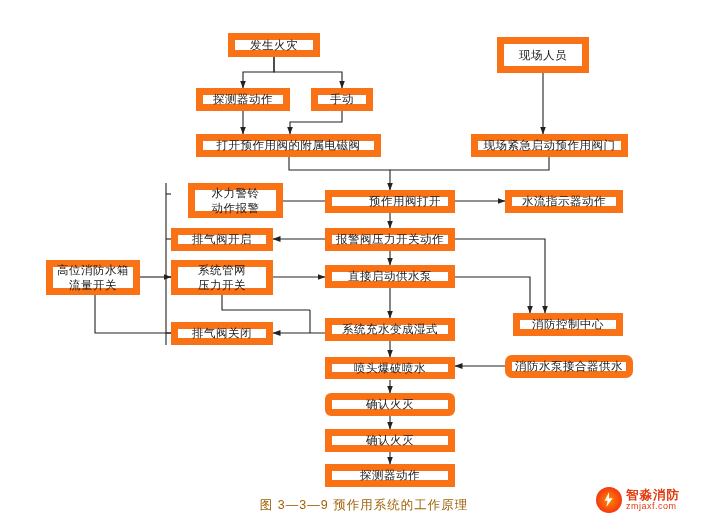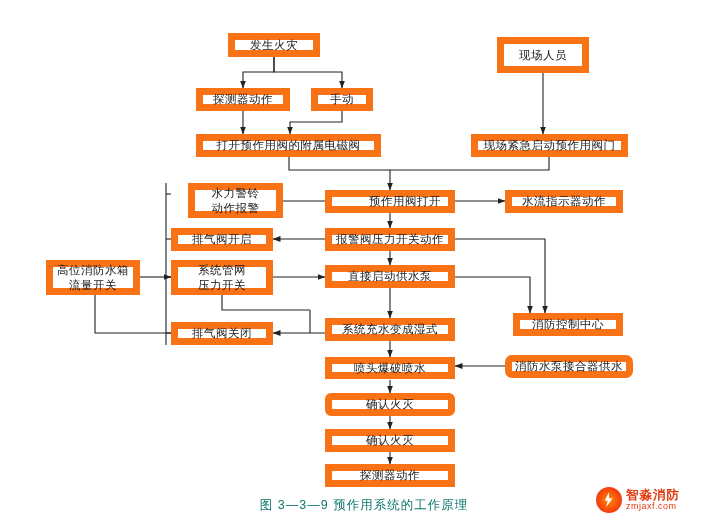--- a/index.html
+++ b/index.html
@@ -26,21 +26,21 @@
     letter-spacing:0.5px;
     white-space:pre-line;
     padding:1px 2px;
   }
   .caption{
     position:absolute;
     left:0;right:0;
     text-align:center;
     font-size:12.5px;
     letter-spacing:1px;
-    color:#0f766e;
+    color:#a16207;
     margin-left:19px;
   }
   .wm{
     position:absolute;
     display:flex;
     align-items:center;
     gap:4px;
   }
   .wm-logo{
     width:26px;height:26px;border-radius:50%;

